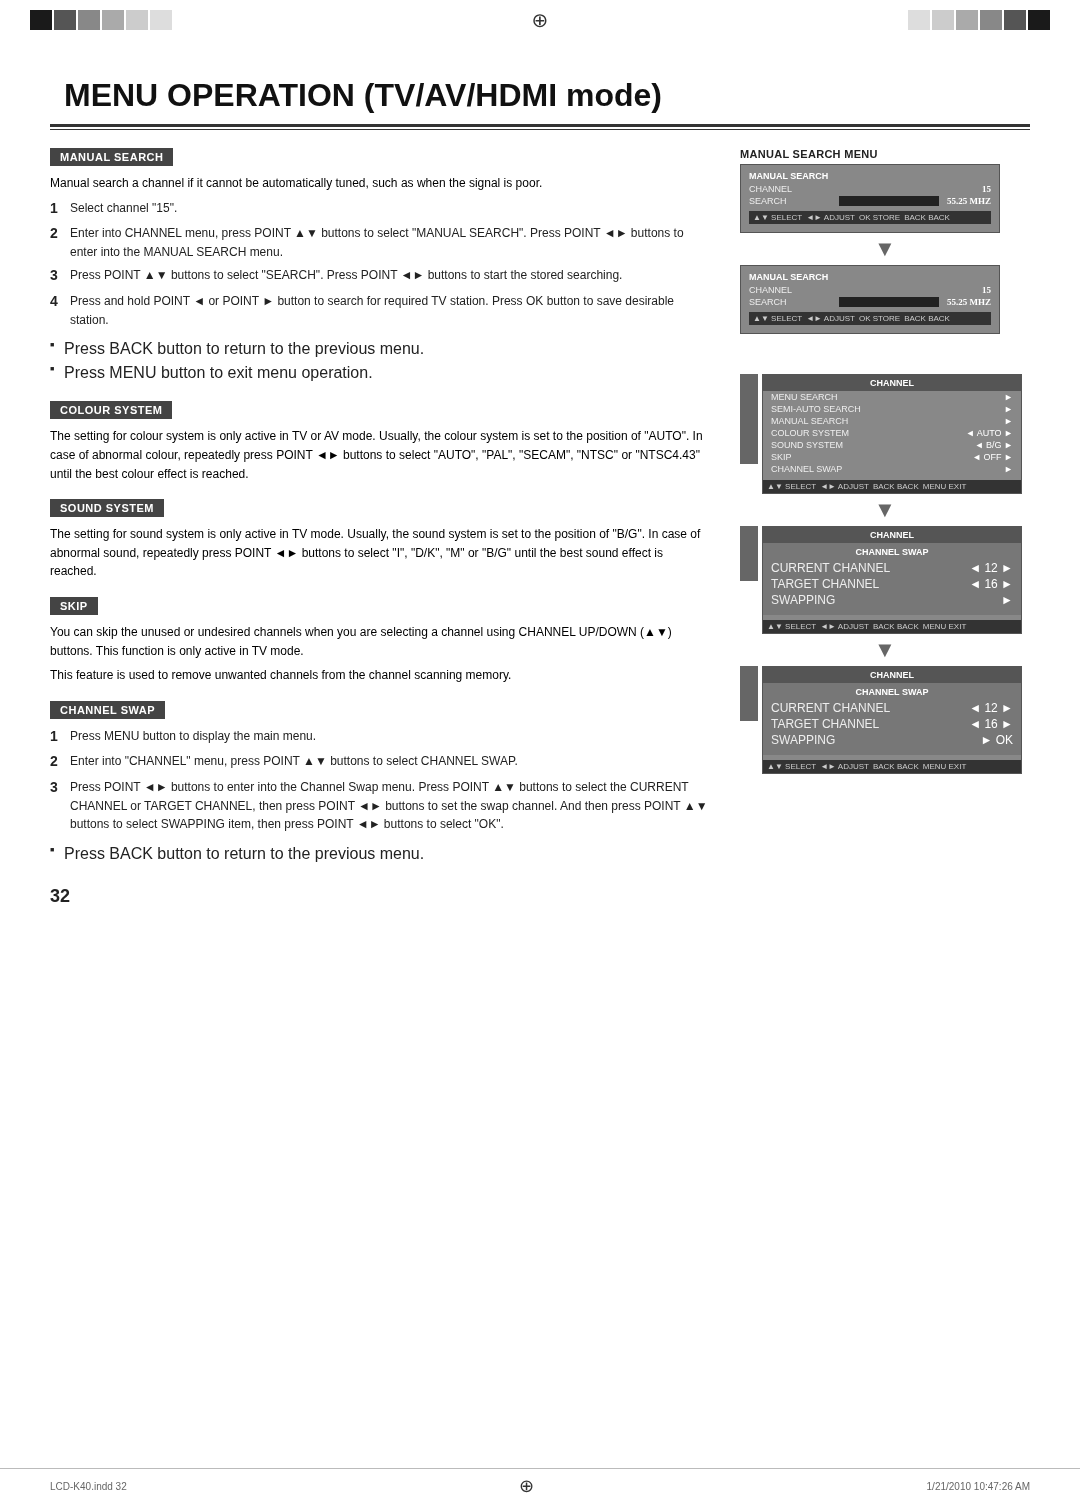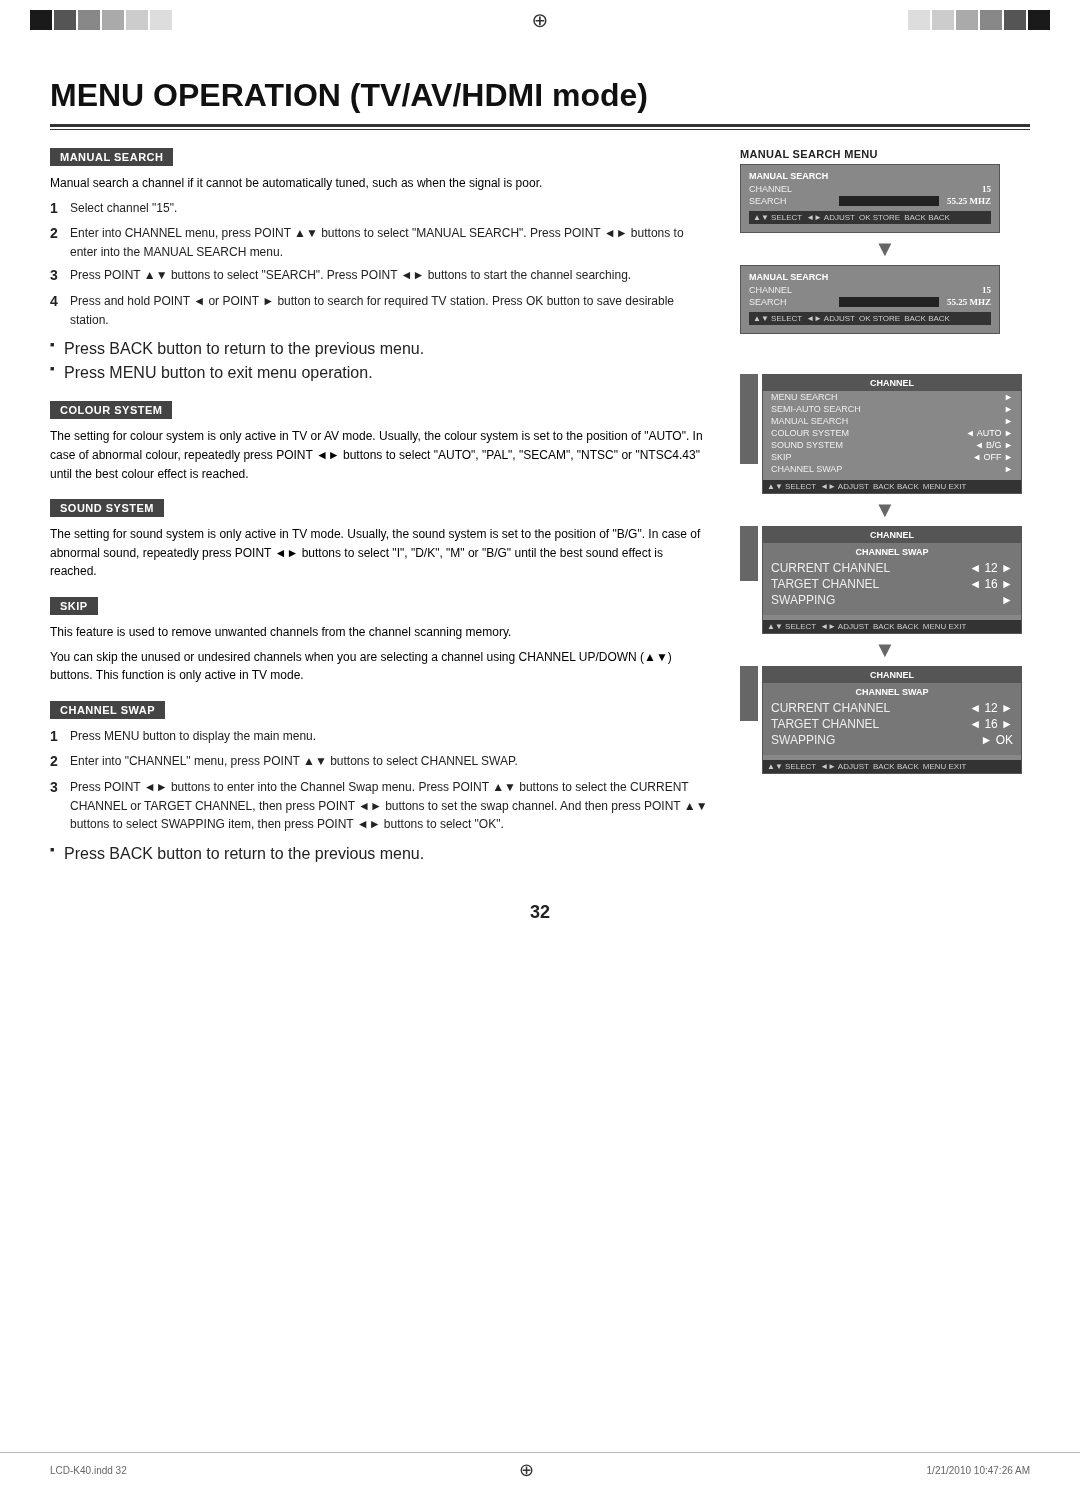--- a/index.html
+++ b/index.html
@@ -18,20 +18,21 @@
       padding: 20px 50px 40px 50px;
     }
 
     
     .page-title {
       font-size: 32px;
       font-weight: bold;
       margin-bottom: 10px;
       margin-top: 20px;
       color: #111;
+      margin-left: 14px;
     }
 
     
     .title-underline {
       border-top: 3px solid #333;
       border-bottom: 1px solid #333;
       height: 6px;
       margin-bottom: 18px;
     }
 
@@ -318,21 +319,21 @@
           <li>
             <span class="num">1</span>
             <span>Select channel "15".</span>
           </li>
           <li>
             <span class="num">2</span>
             <span>Enter into CHANNEL menu, press POINT ▲▼ buttons to select "MANUAL SEARCH". Press POINT ◄► buttons to enter into the MANUAL SEARCH menu.</span>
           </li>
           <li>
             <span class="num">3</span>
-            <span>Press POINT ▲▼ buttons to select "SEARCH". Press POINT ◄► buttons to start the channel searching.</span>
+            <span>Press POINT ▲▼ buttons to select "SEARCH". Press POINT ◄► buttons to start the stored searching.</span>
           </li>
           <li>
             <span class="num">4</span>
             <span>Press and hold POINT ◄ or POINT ► button to search for required  TV station. Press OK button to save desirable station.</span>
           </li>
         </ol>
         <ul class="bullet-list">
           <li>Press BACK button to return to the previous menu.</li>
           <li>Press MENU button to exit menu operation.</li>
         </ul>
@@ -343,22 +344,22 @@
         <div class="section-body">The setting for colour system is only active in TV or AV mode. Usually, the colour system is set to the position of "AUTO". In case of abnormal colour, repeatedly press POINT ◄► buttons to select "AUTO", "PAL", "SECAM", "NTSC" or "NTSC4.43" until the best colour effect is reached.</div>
       </div>
 
       <div class="section-block">
         <div class="section-header">SOUND SYSTEM</div>
         <div class="section-body">The setting for sound system is only active in TV mode. Usually, the sound system is set to the position of "B/G". In case of abnormal sound, repeatedly press POINT ◄► buttons to select "I", "D/K", "M" or "B/G" until the best sound effect is reached.</div>
       </div>
 
       <div class="section-block skip-section">
         <div class="section-header">SKIP</div>
+        <div class="section-body">You can skip the unused or undesired channels when you are selecting a channel using CHANNEL UP/DOWN (▲▼) buttons. This function is only active in TV mode.</div>
         <div class="section-body">This feature is used to remove unwanted channels from the channel scanning memory.</div>
-        <div class="section-body">You can skip the unused or undesired channels when you are selecting a channel using CHANNEL UP/DOWN (▲▼) buttons. This function is only active in TV mode.</div>
       </div>
 
       <div class="section-block channel-swap-section">
         <div class="section-header">CHANNEL SWAP</div>
         <ol class="num-list">
           <li>
             <span class="num">1</span>
             <span>Press MENU button to display the main menu.</span>
           </li>
           <li>
@@ -525,23 +526,23 @@
             <span style="font-size:8px;">◄► ADJUST</span>
             <span style="font-size:8px;">BACK BACK</span>
             <span style="font-size:8px;">MENU EXIT</span>
           </div>
         </div>
       </div>
 
     </div>
   </div>
 
-  <div style="margin-top:24px;text-align:center;">
+  <div style="margin-top:8px;">
     <span class="page-number">32</span>
   </div>
 
 </div>
 
-<div style="position:fixed;bottom:16px;left:0;right:0;display:flex;justify-content:space-between;align-items:center;padding:6px 50px;border-top:1px solid #bbb;background:#fff;font-size:10px;color:#666;">
+<div style="position:fixed;bottom:0;left:0;right:0;display:flex;justify-content:space-between;align-items:center;padding:6px 50px;border-top:1px solid #bbb;background:#fff;font-size:10px;color:#666;">
   <div>LCD-K40.indd  32</div>
   <div style="font-size:18px;color:#333;">⊕</div>
   <div>1/21/2010  10:47:26 AM</div>
 </div>
 
 </body></html>

